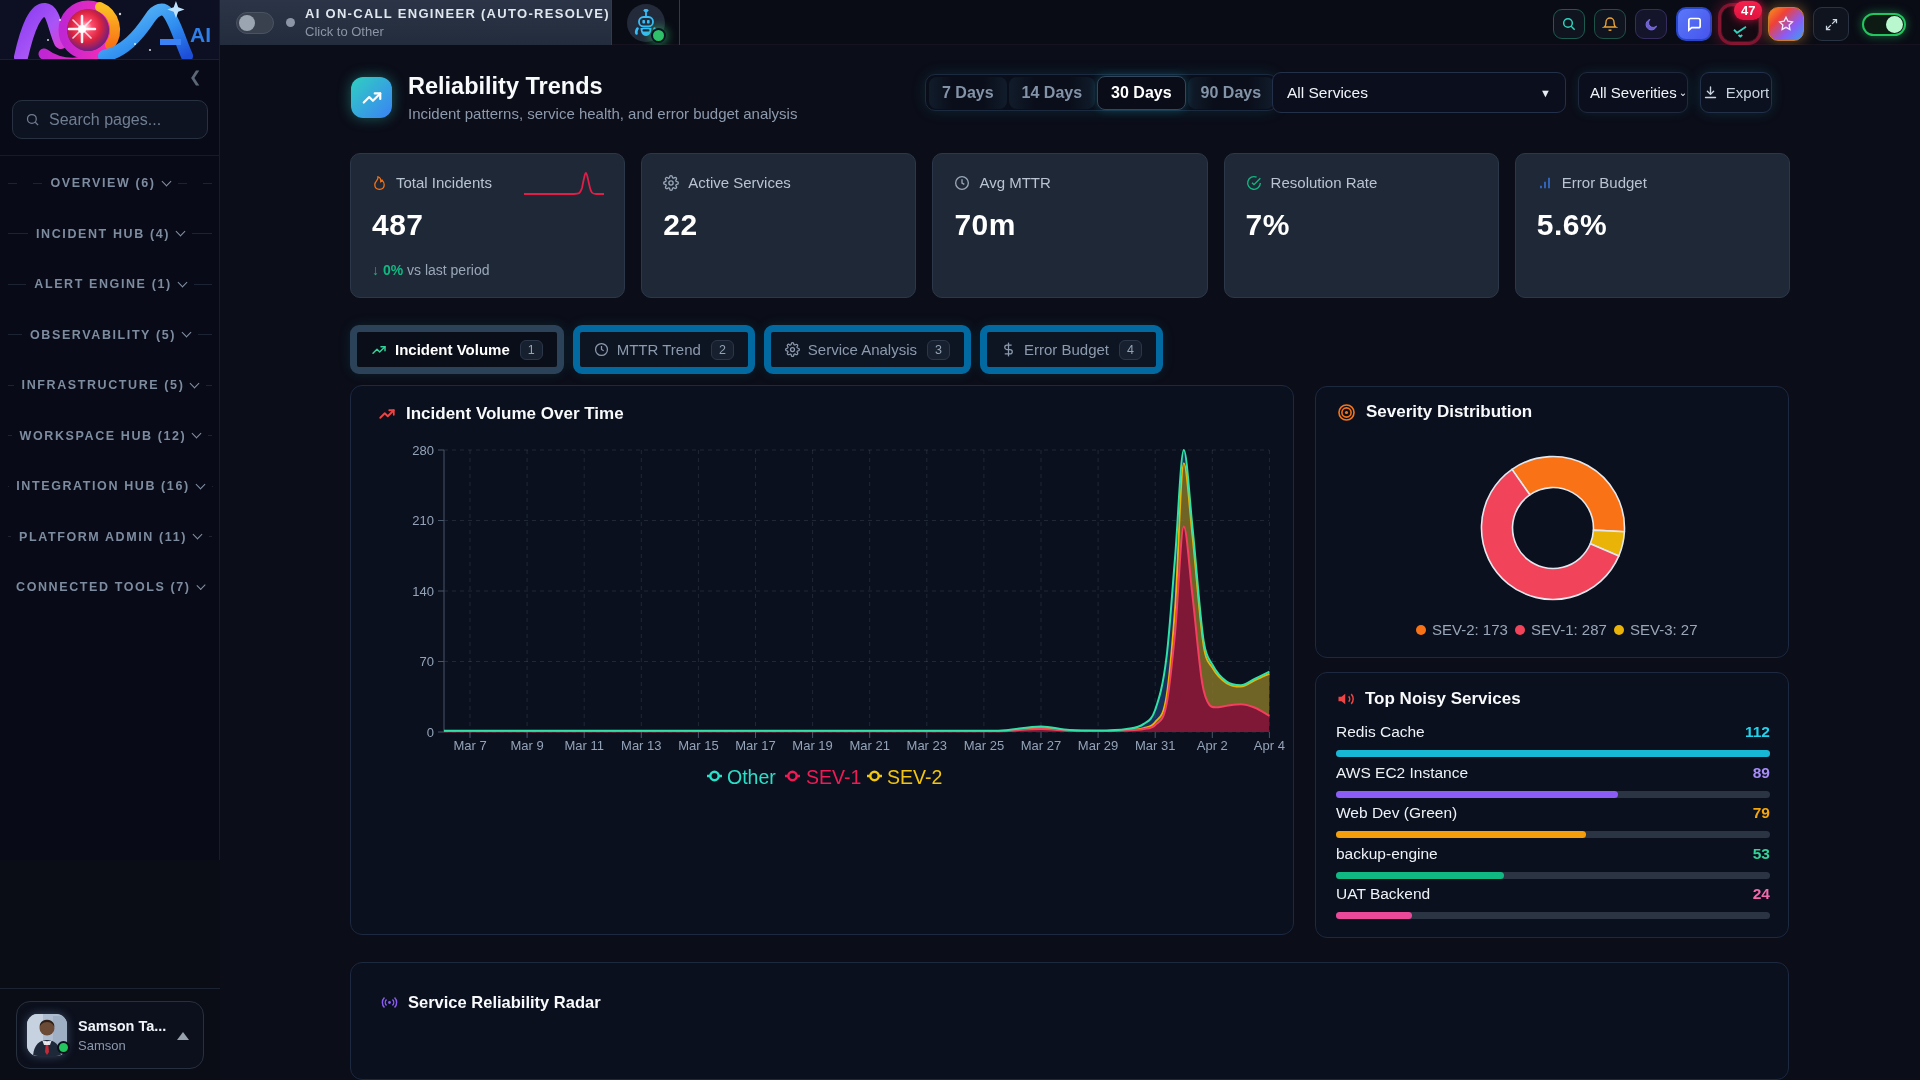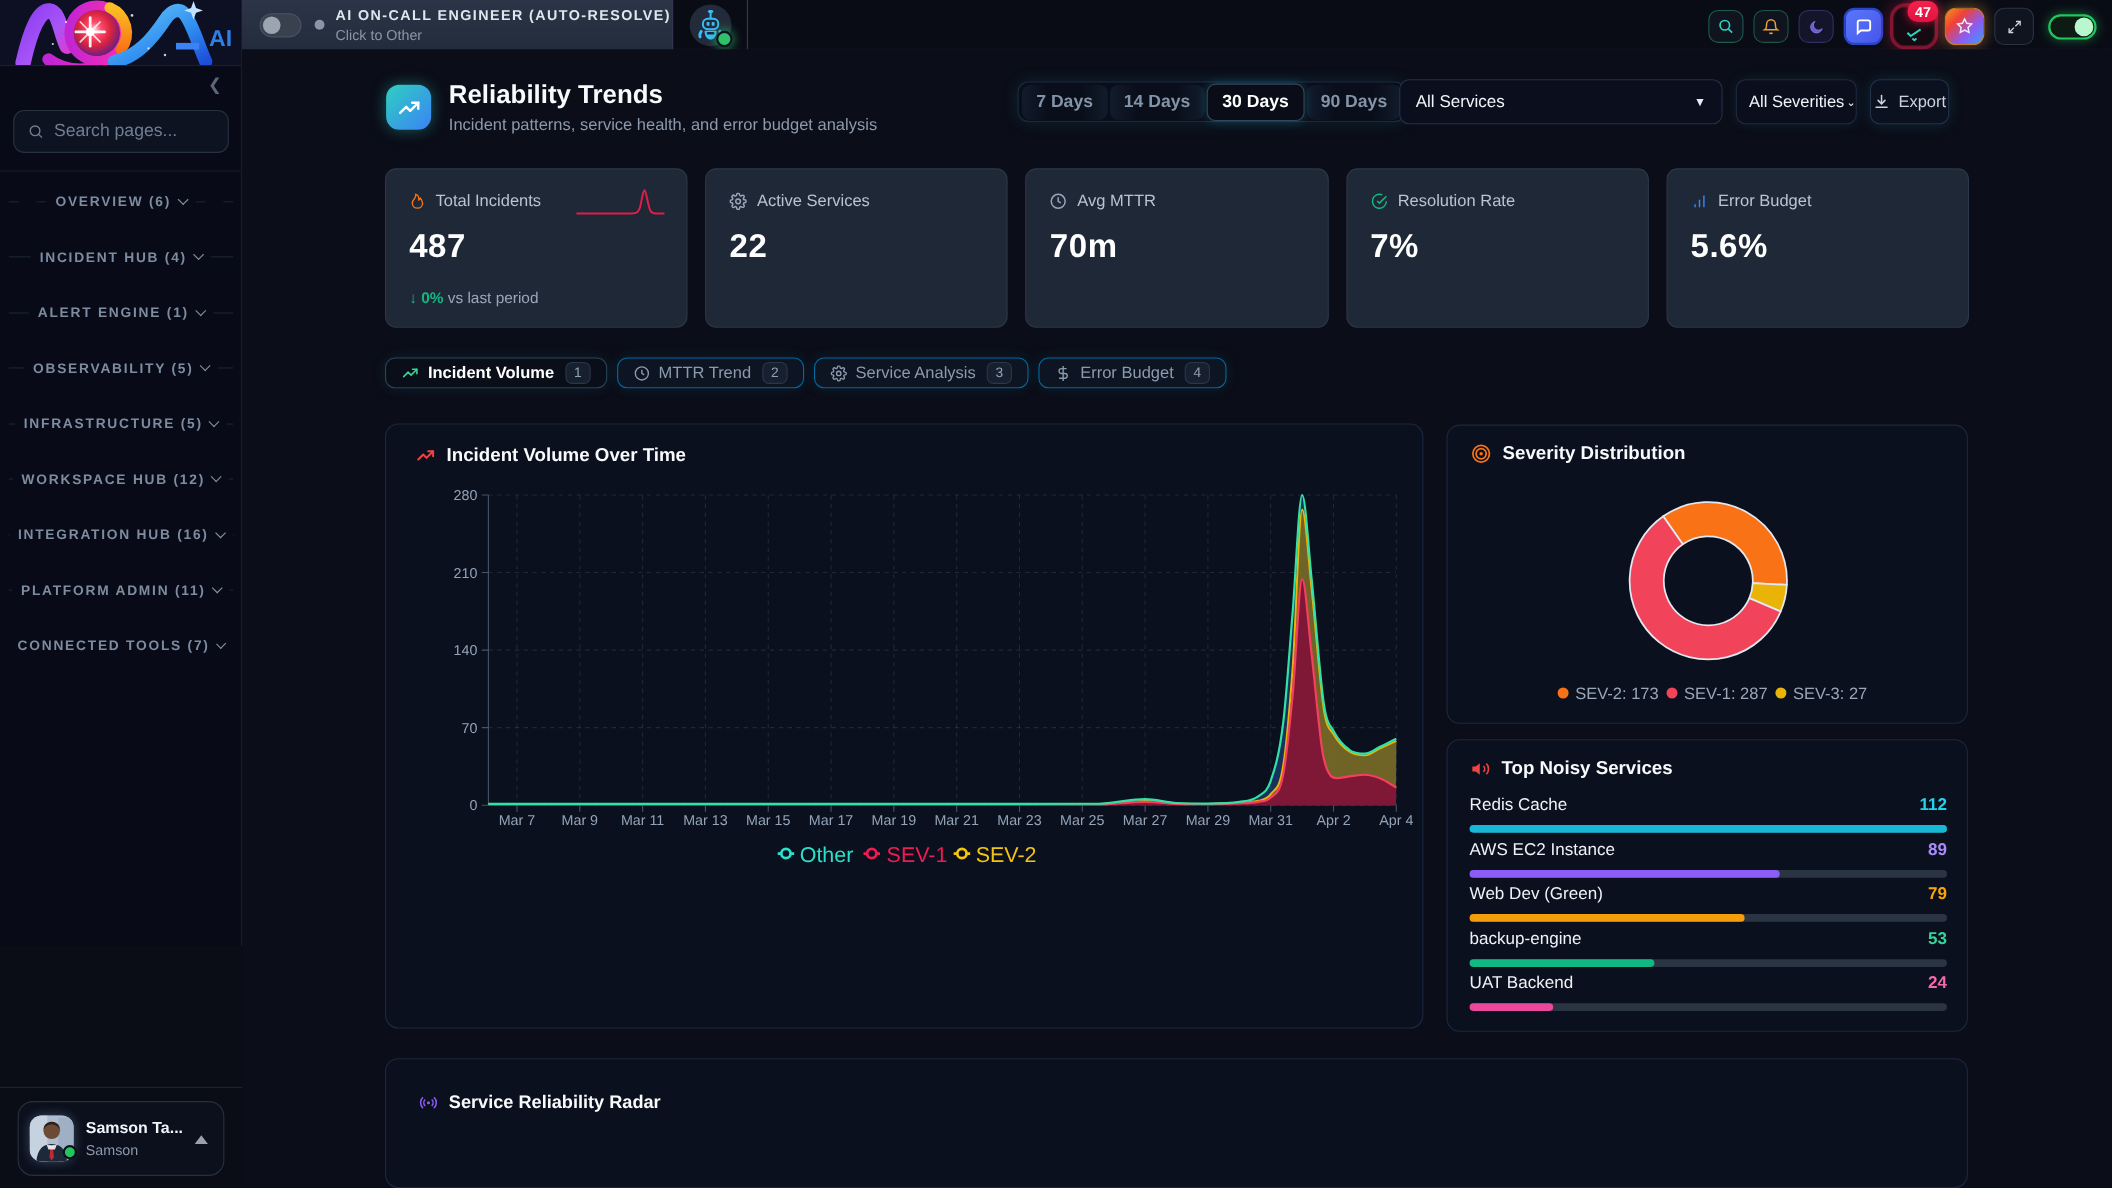--- a/index.html
+++ b/index.html
@@ -58,21 +58,21 @@
 .btn-export { position:absolute; left:1480px; top:27px; width:72px; height:41px; background:#0c1120; border:1px solid #22304a; border-radius:9px; display:flex; align-items:center; justify-content:center; gap:8px; color:#c9d4e0; font-size:15px; box-shadow:0 0 14px rgba(34,211,238,.15); }
 
 .cards { position:absolute; left:130px; top:108px; width:1440px; display:flex; gap:16px; }
 .card { flex:1; height:145px; background:#1f2836; border:1px solid #2c3749; border-radius:10px; padding:20px 21px; position:relative; }
 .card .lab { display:flex; align-items:center; gap:9px; color:#b9c4d2; font-size:15px; }
 .card .val { margin-top:17px; font-size:30px; font-weight:bold; color:#fff; letter-spacing:.5px; }
 .card .foot { position:absolute; left:21px; top:108px; font-size:14px; color:#9aa7b8; }
 .card .foot .g { color:#10b981; font-weight:bold; }
 
 .tabs { position:absolute; left:130px; top:280px; display:flex; gap:9px; }
-.tab { height:28px; border-radius:9px; display:flex; align-items:center; gap:8px; padding:0 14px; background:rgba(13,22,37,.9); border:1px solid #0369a1; color:#8c9aad; font-size:15px; box-shadow:0 0 14px rgba(34,211,238,.10); }
+.tab { height:49px; border-radius:9px; display:flex; align-items:center; gap:8px; padding:0 14px; background:rgba(13,22,37,.9); border:7px solid #0369a1; color:#8c9aad; font-size:15px; box-shadow:0 0 14px rgba(34,211,238,.10); }
 .tab.active { background:#0a0e18; border-color:#2c4258; color:#fff; font-weight:bold; }
 .tab .num { background:#17202e; border:1px solid #2b3648; color:#93a1b3; font-size:12.5px; font-weight:normal; border-radius:6px; padding:2px 7px; margin-left:2px; }
 .panel { position:absolute; background:#0a101d; border:1px solid #1c2940; border-radius:12px; }
 .p-title { display:flex; align-items:center; gap:10px; font-size:17px; font-weight:bold; color:#f8fafc; }
 </style>
 </head>
 <body>
 
 <div class="sidebar">
   <div class="logo-wrap">

